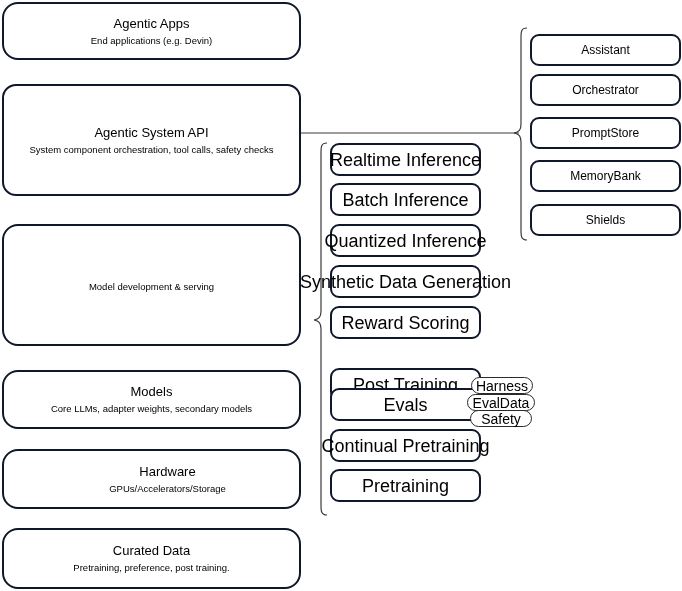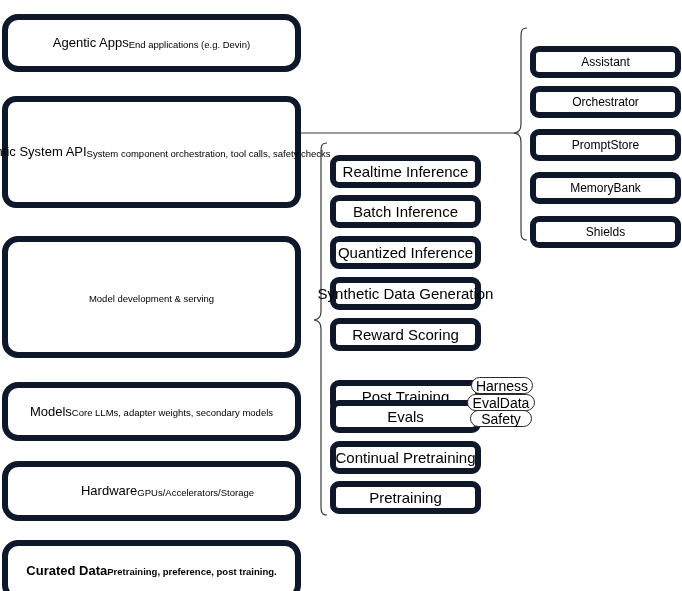--- a/index.html
+++ b/index.html
@@ -14,29 +14,28 @@
   #diagram {
     position: relative;
     width: 682px;
     height: 591px;
     background: #ffffff;
     overflow: hidden;
   }
   .box {
     position: absolute;
     box-sizing: border-box;
-    border: 6px solid #0f172a;
+    border: 2px solid #0f172a;
     border-radius: 14px;
     background: #ffffff;
     display: flex;
-    flex-direction: row;
+    flex-direction: column;
     align-items: center;
     justify-content: center;
     text-align: center;
-    margin-top: 12px;
   }
   .box .title {
     font-size: 13px;
     line-height: 16px;
     color: #000;
     white-space: nowrap;
   }
   .box .subtitle {
     font-size: 9.5px;
     line-height: 13px;
@@ -48,21 +47,21 @@
     left: 2px;
     width: 299px;
     border-radius: 16px;
   }
   .mid-box {
     left: 330px;
     width: 151px;
     height: 33px;
     border-radius: 9px;
   }
-  .mid-box .title { font-size: 15px; }
+  .mid-box .title { font-size: 18px; }
   .right-box {
     left: 530px;
     width: 151px;
     height: 32px;
     border-radius: 9px;
   }
   .right-box .title { font-size: 12px; }
   .pill {
     position: absolute;
     box-sizing: border-box;
@@ -134,21 +133,21 @@
   <div class="box layer-box" style="top:370px; height:59px;">
     <div class="title">Models</div>
     <div class="subtitle">Core LLMs, adapter weights, secondary models</div>
   </div>
 
   <div class="box layer-box" style="top:449px; height:60px;padding-left:32px;">
     <div class="title">Hardware</div>
     <div class="subtitle">GPUs/Accelerators/Storage</div>
   </div>
 
-  <div class="box layer-box" style="top:528px; height:61px;font-weight:bold;">
+  <div class="box layer-box" style="top:528px; height:61px;">
     <div class="title">Curated Data</div>
     <div class="subtitle">Pretraining, preference, post training.</div>
   </div>
 
   <div class="box mid-box" style="top:143px;">
     <div class="title">Realtime Inference</div>
   </div>
   <div class="box mid-box" style="top:183px;">
     <div class="title">Batch Inference</div>
   </div>

